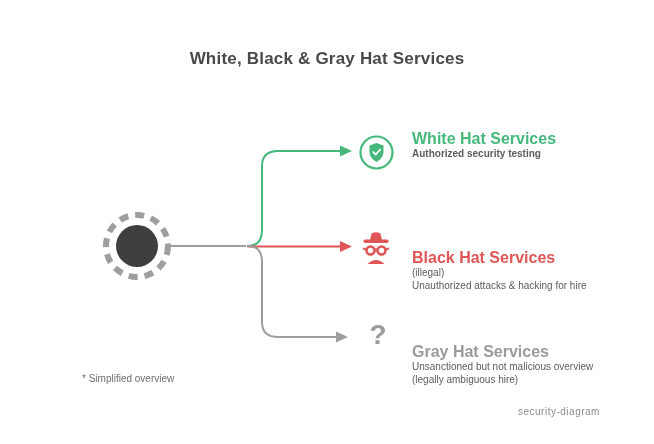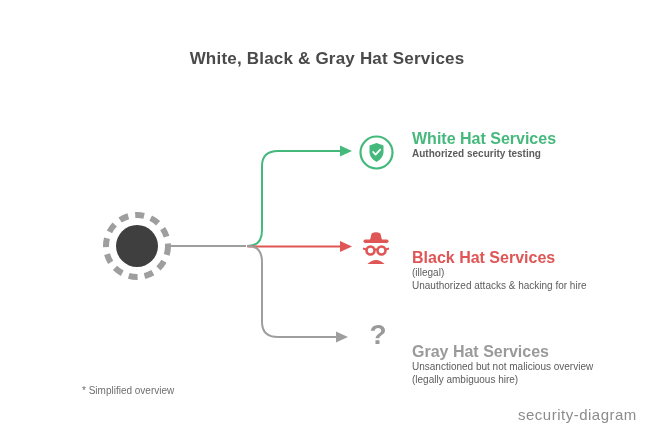--- a/index.html
+++ b/index.html
@@ -6,21 +6,21 @@
   body{font-family:"Liberation Sans", sans-serif;}
   .canvas{position:relative;width:654px;height:444px;background:#ffffff;overflow:hidden;}
   .title{position:absolute;left:0;top:49px;width:100%;text-align:center;
          font-size:17px;font-weight:bold;letter-spacing:.2px;}
   .links{position:absolute;left:0;top:0;width:654px;height:444px;}
   .icon{position:absolute;}
   .textblock{position:absolute;left:412px;width:190px;}
   .tb-heading{display:block;font-size:16px;font-weight:bold;line-height:13px;}
   .tb-desc{display:block;font-size:10px;line-height:12.5px;margin-top:3px;}
   .footnote{position:absolute;left:82px;top:373px;font-size:10px;}
-  .watermark{position:absolute;left:518px;top:406px;font-size:15px;letter-spacing:.5px;}
+  .watermark{position:absolute;left:518px;top:406px;font-size:10px;letter-spacing:.5px;}
   svg{display:block;}
 </style>
 </head>
 <body>
 
 <div class="canvas">
 
   <div class="title" style="color: rgb(74, 74, 74);">White, Black &amp; Gray Hat Services</div>
 
   <svg class="links" width="654" height="444" viewBox="0 0 654 444">
@@ -89,16 +89,16 @@
   </div>
 
   <div class="textblock" style="top:329px;margin-top:16px;">
     <span class="tb-heading" style="color: rgb(154, 154, 154);">Gray Hat Services</span>
     <span class="tb-desc" style="color: rgb(92, 92, 92);">
       <span style="display:block;">Unsanctioned but not malicious overview</span>
       <span style="display:block;">(legally ambiguous hire)</span>
     </span>
   </div>
 
-  <div class="footnote" style="color: rgb(110, 110, 110); margin-top: 12px;">* Simplified overview</div>
+  <div class="footnote" style="color: rgb(110, 110, 110);">* Simplified overview</div>
   <div class="watermark" style="color: rgb(140, 140, 140);">security-diagram</div>
 
 </div>
 
 </body></html>

